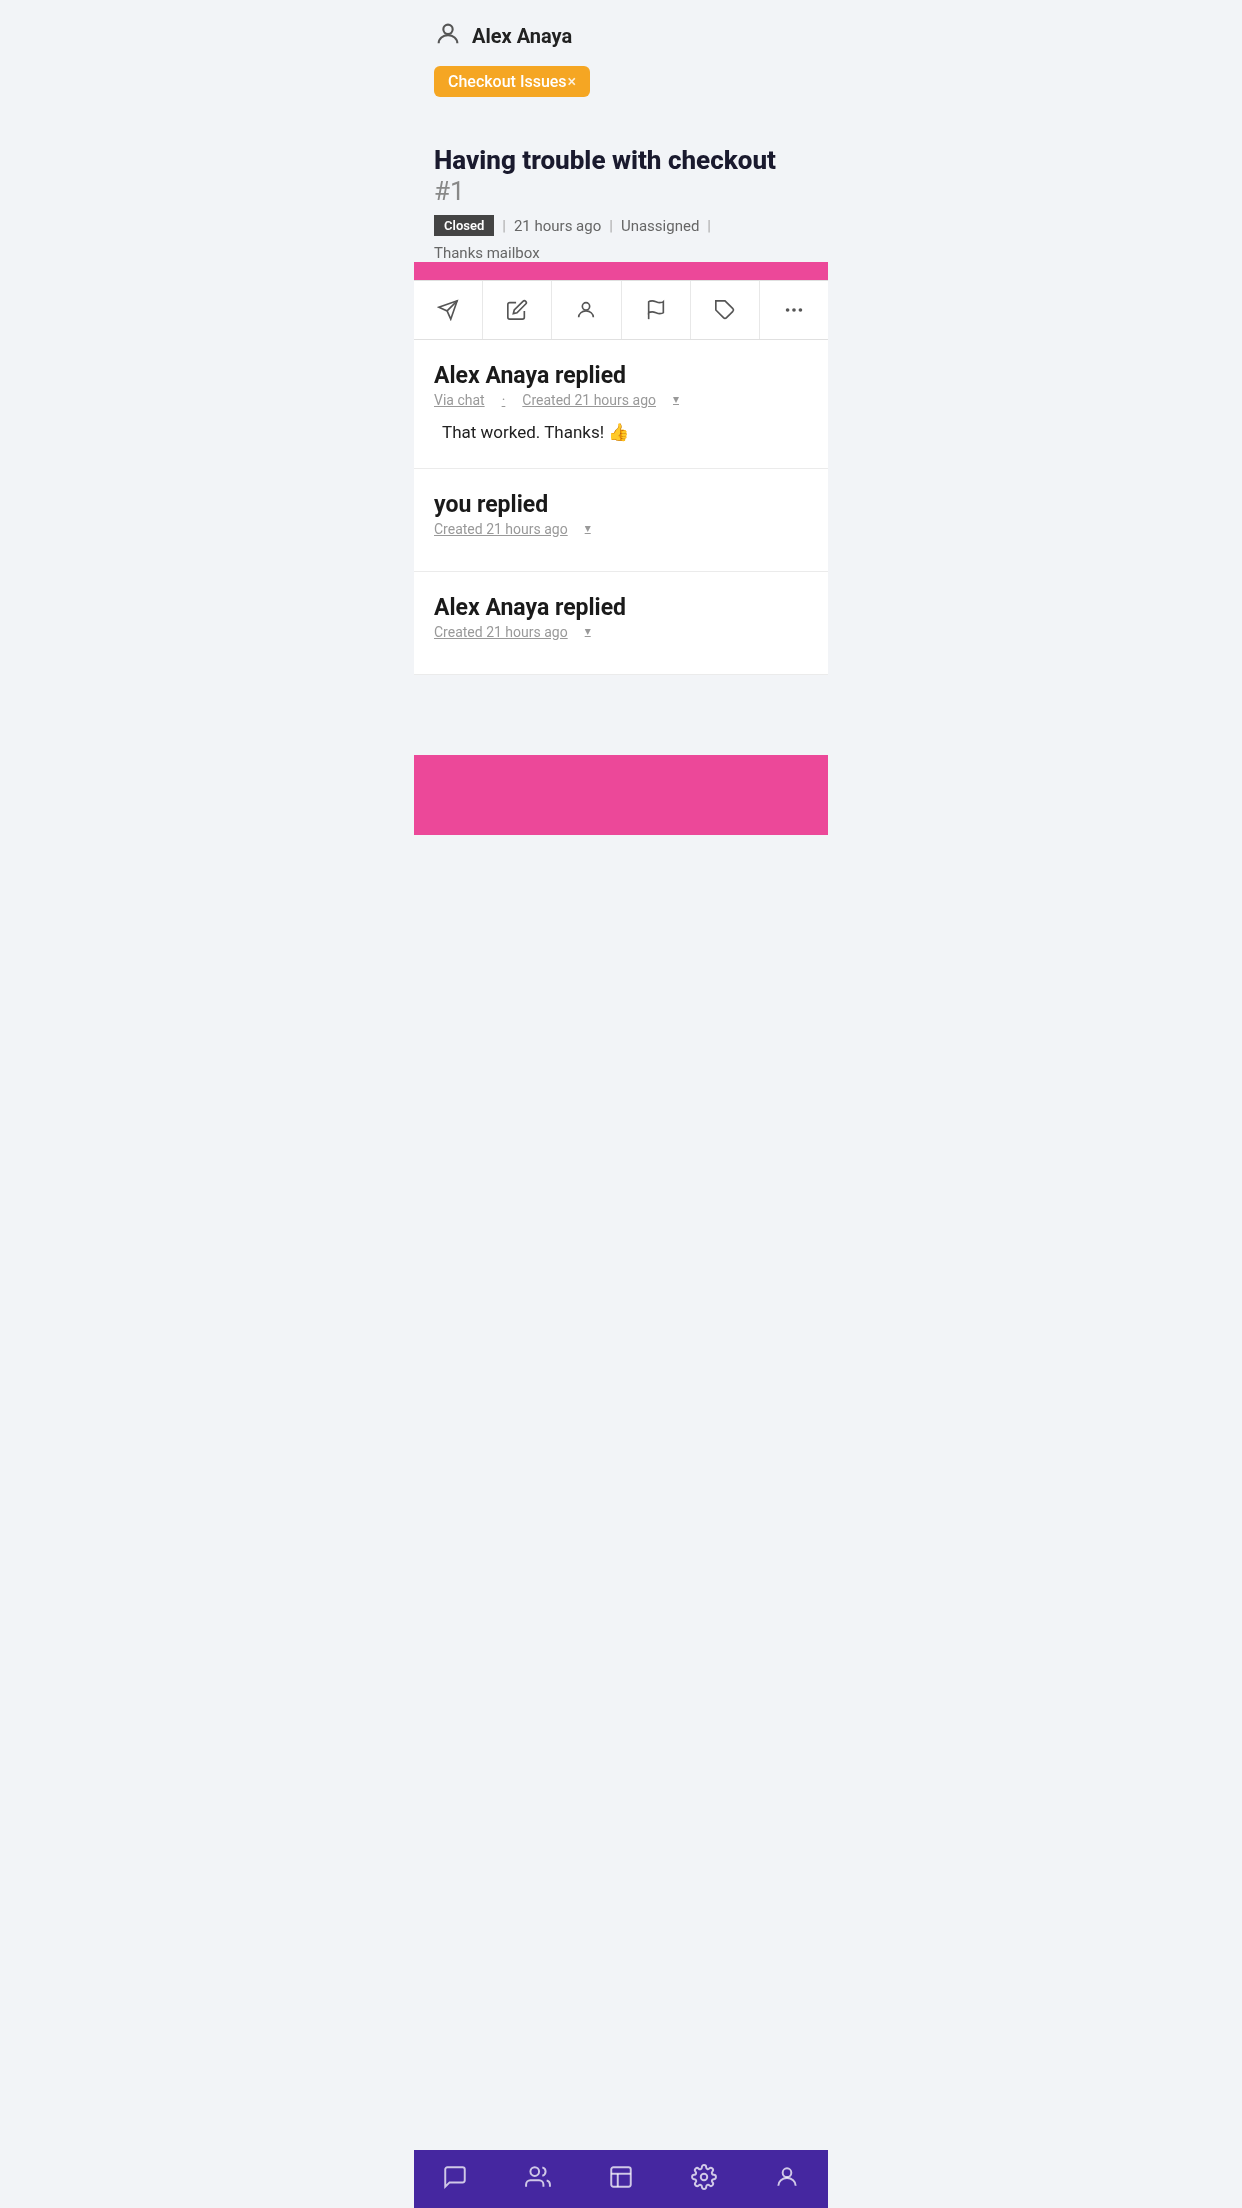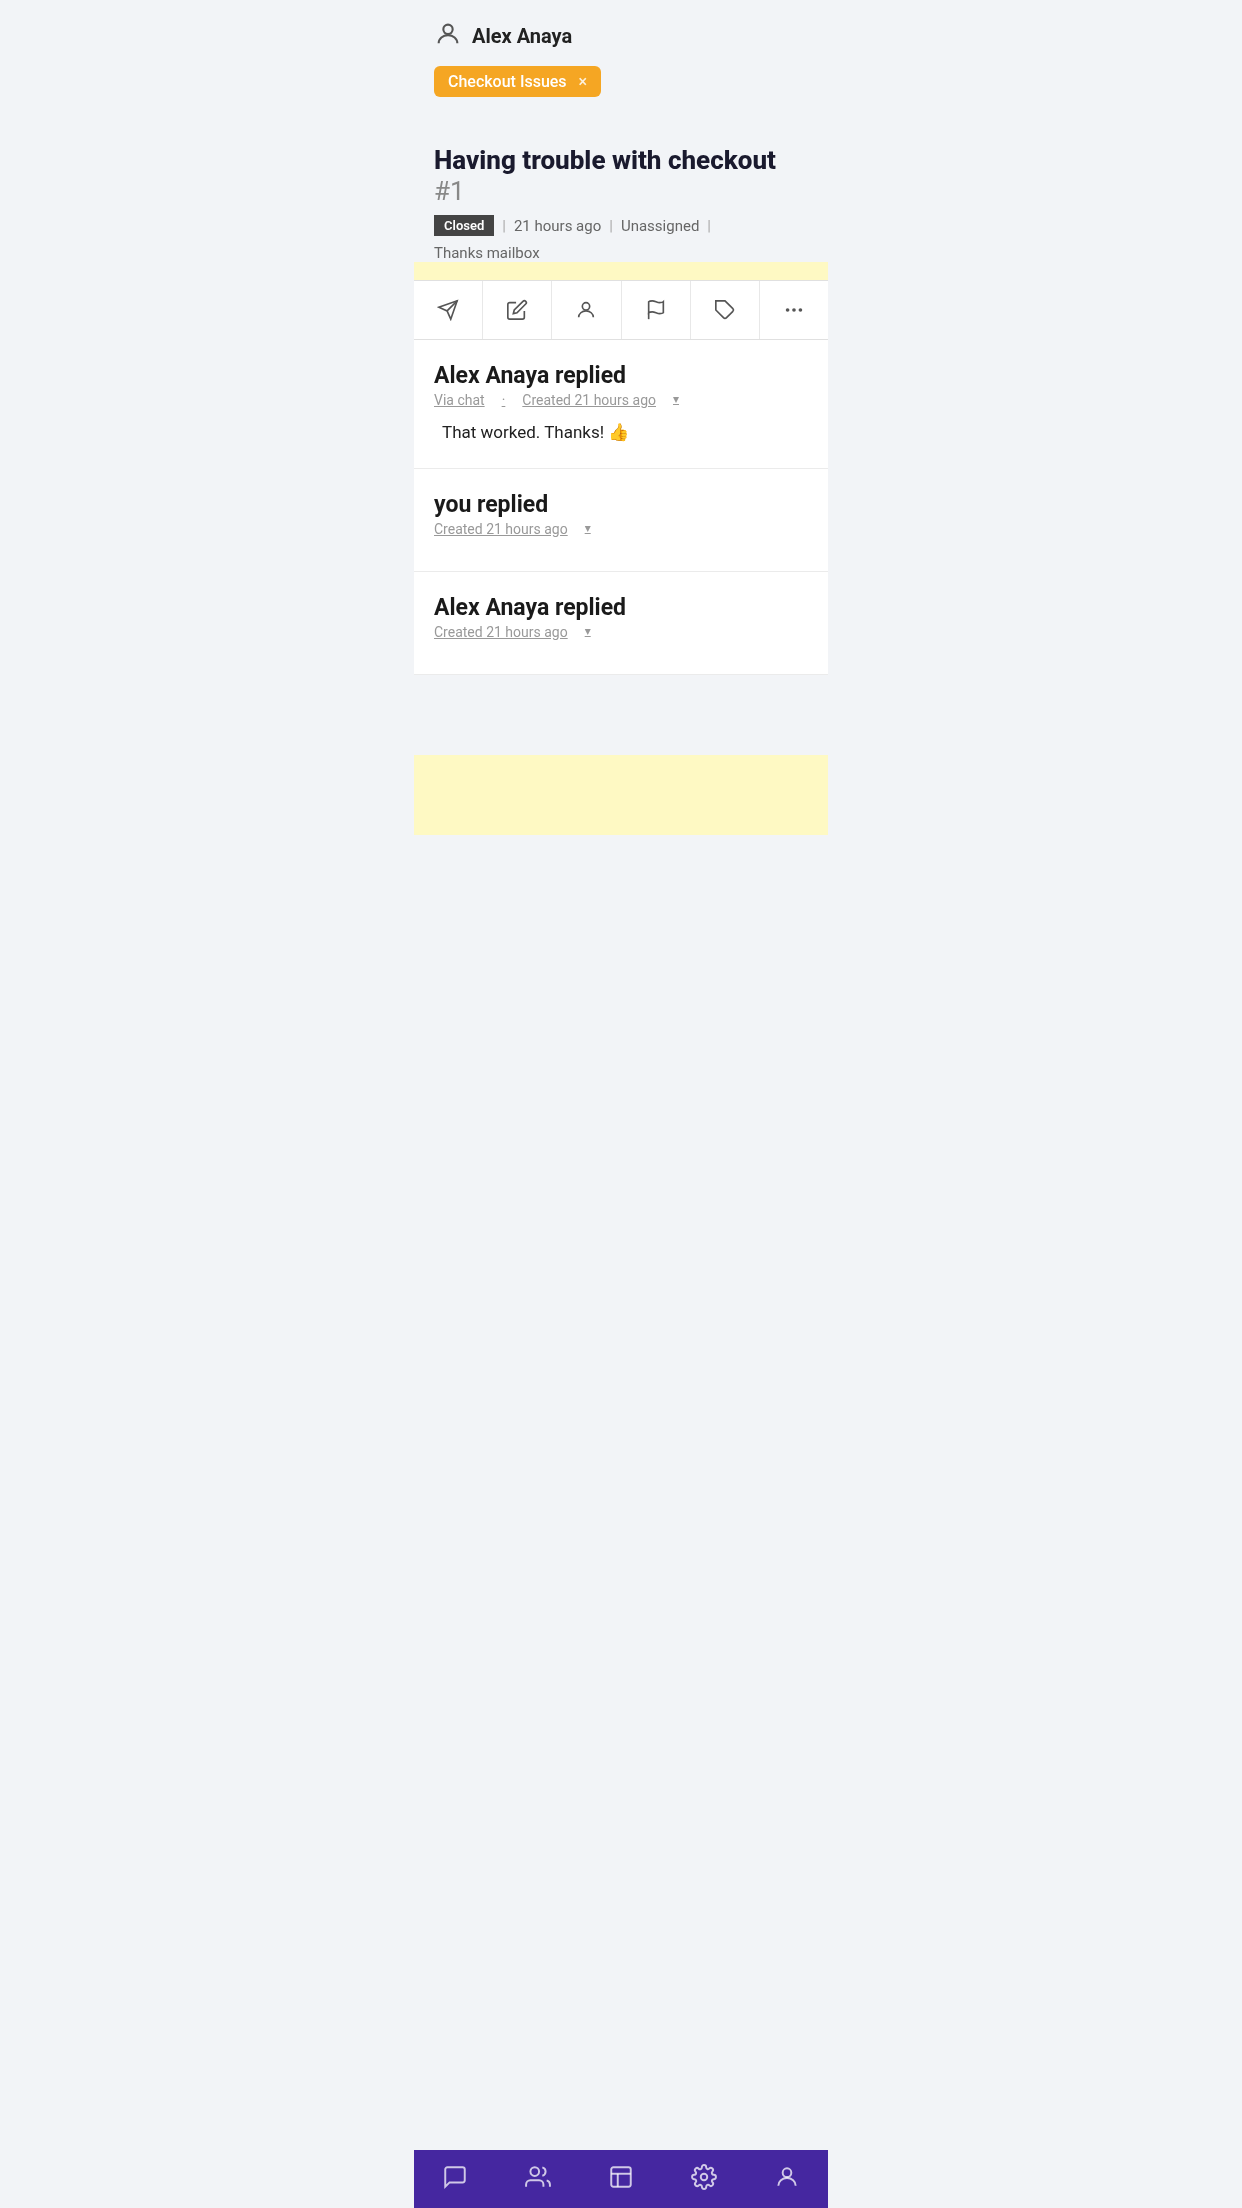--- a/index.html
+++ b/index.html
@@ -10,21 +10,21 @@
       background: #f2f4f7;
       width: 414px;
       min-height: 736px;
       margin: 0 auto;
       display: flex;
       flex-direction: column;
     }
 
     .main-content {
       flex: 1;
-      background: #fef9c3;
+      background: #ec4899;
       padding-bottom: 80px;
     }
 
     
     .header-section {
       background: #f2f4f7;
       padding: 20px 20px 0 20px;
     }
 
     .user-row {
@@ -46,21 +46,21 @@
       color: #222;
     }
 
     .tag-row {
       margin-bottom: 14px;
     }
 
     .tag-badge {
       display: inline-flex;
       align-items: center;
-      gap: 12px;
+      gap: 1px;
       background: #f5a623;
       color: #fff;
       font-size: 16px;
       font-weight: 500;
       padding: 6px 14px;
       border-radius: 6px;
     }
 
     .tag-close {
       font-size: 16px;

